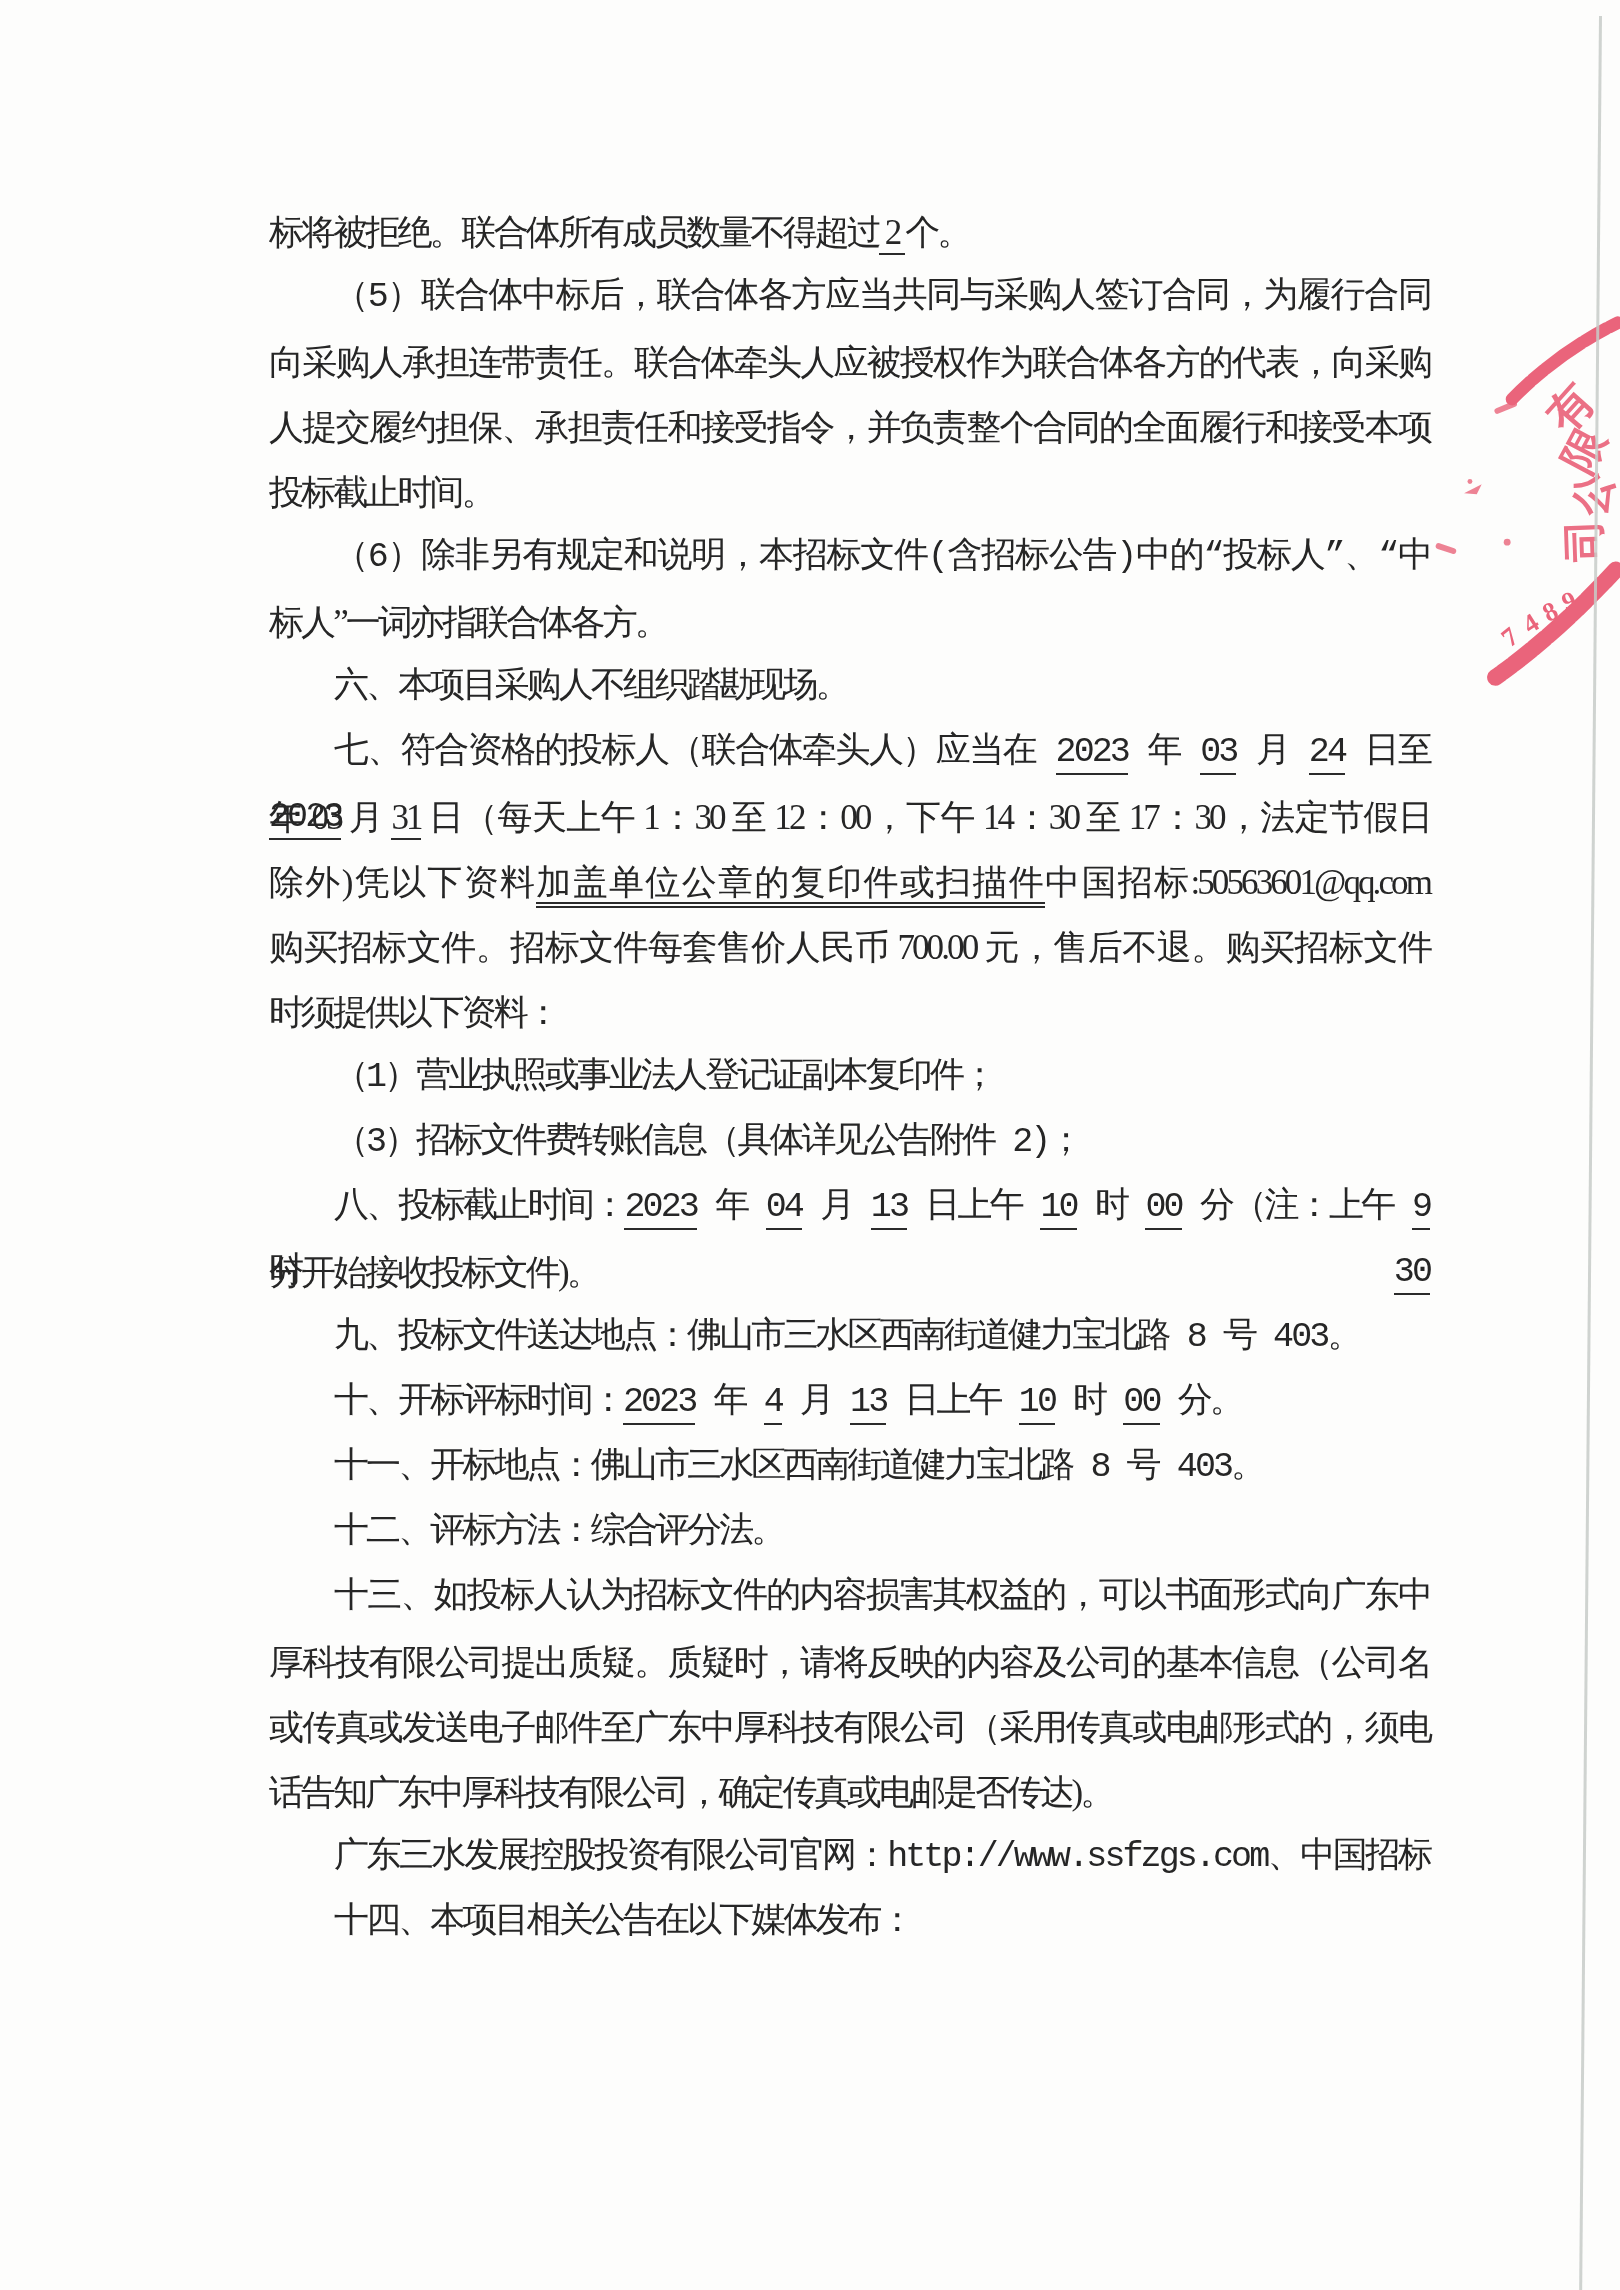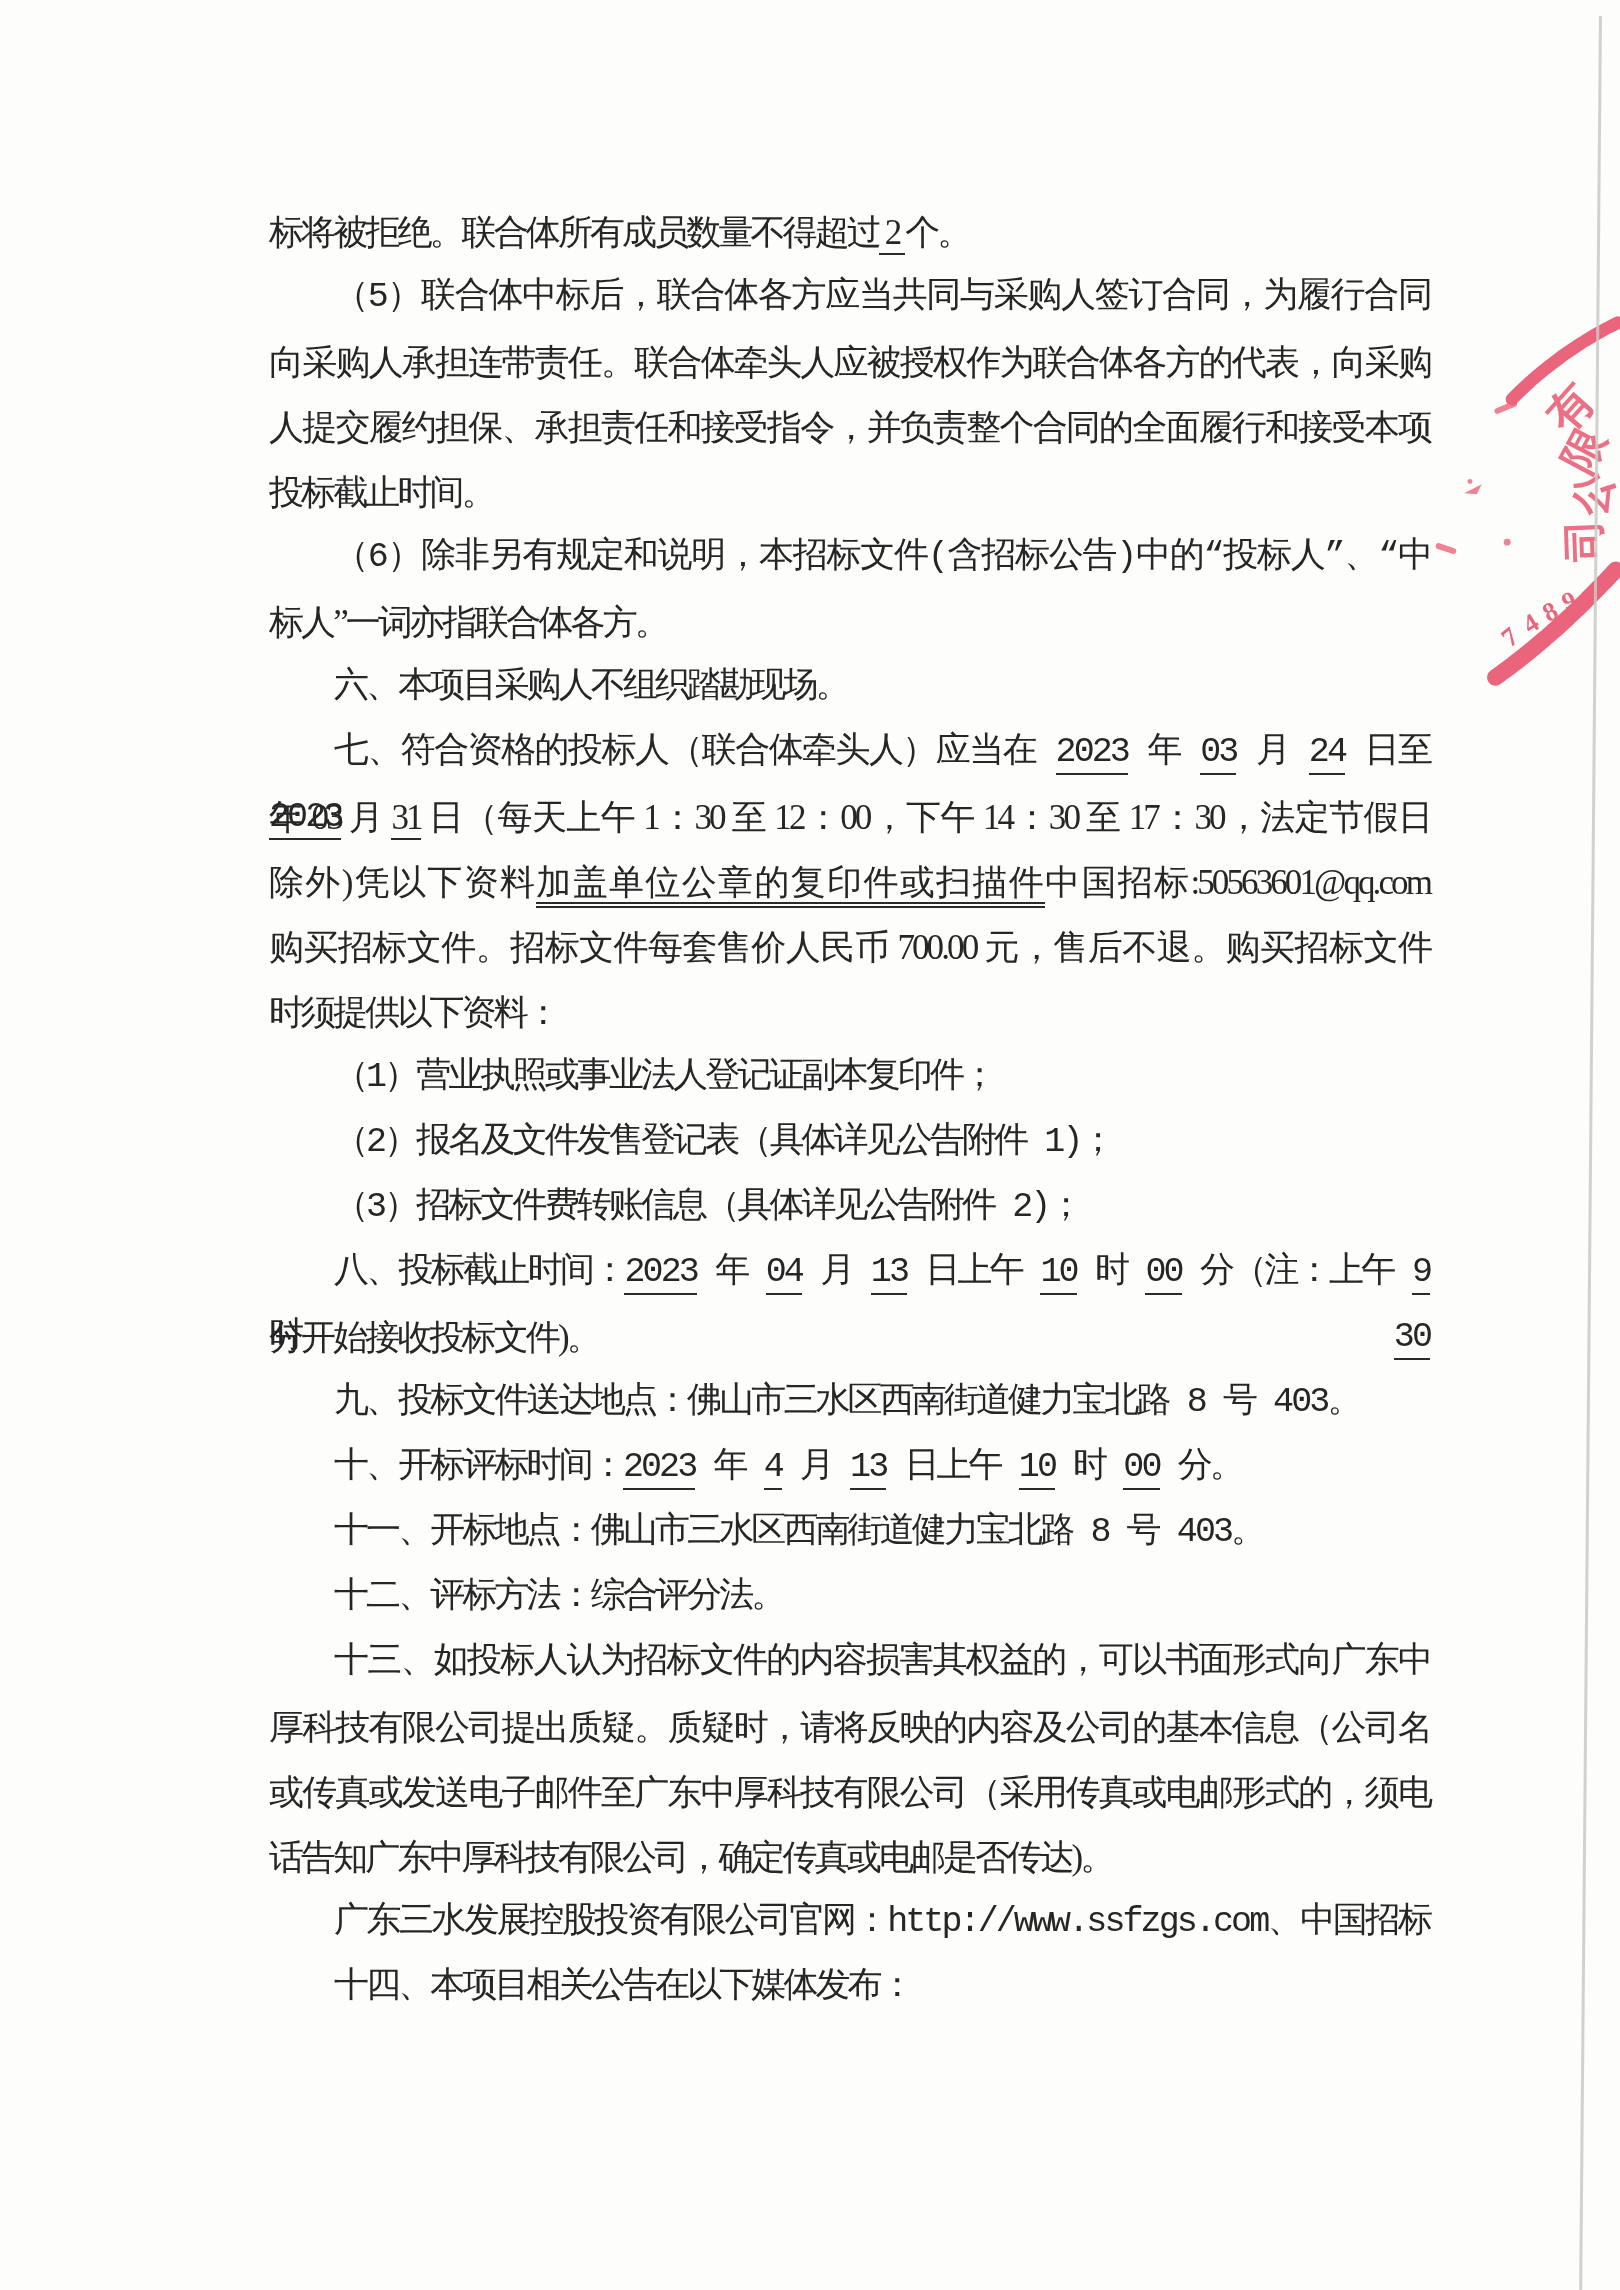--- a/index.html
+++ b/index.html
@@ -79,21 +79,20 @@
       <div class="line"><span>投标截止时间。</span></div>
       <div class="line fill ind"><span>（6）除非另有规定和说明，本招标文件(含招标公告)中的“投标人”、“中</span></div>
       <div class="line"><span>标人”一词亦指联合体各方。</span></div>
       <div class="line ind"><span>六、本项目采购人不组织踏勘现场。</span></div>
       <div class="line fill ind"><span>七、符合资格的投标人（联合体牵头人）应当在 </span><span class="u1">2023</span><span> 年 </span><span class="u1">03</span><span> 月 </span><span class="u1">24</span><span> 日至 </span><span class="u1">2023</span></div>
       <div class="line fill"><span>年 </span><span class="u1">03</span><span> 月 </span><span class="u1">31</span><span> 日（每天上午 1：30 至 12：00，下午 14：30 至 17：30，法定节假日</span></div>
       <div class="line fill"><span>除外)凭以下资料</span><span class="u2">加盖单位公章的复印件或扫描件</span><span>中国招标:50563601@qq.com</span></div>
       <div class="line fill"><span>购买招标文件。招标文件每套售价人民币 700.00 元，售后不退。购买招标文件</span></div>
       <div class="line"><span>时须提供以下资料：</span></div>
       <div class="line ind"><span>（1）营业执照或事业法人登记证副本复印件；</span></div>
-      <div class="line ind"><span>（2）报名及文件发售登记表（具体详见公告附件 1)；</span></div>
       <div class="line ind"><span>（3）招标文件费转账信息（具体详见公告附件 2)；</span></div>
       <div class="line fill ind"><span>八、投标截止时间：</span><span class="u1">2023</span><span> 年 </span><span class="u1">04</span><span> 月 </span><span class="u1">13</span><span> 日上午 </span><span class="u1">10</span><span> 时 </span><span class="u1">00</span><span> 分（注：上午 </span><span class="u1">9</span><span> 时 </span><span class="u1">30</span></div>
       <div class="line"><span>分开始接收投标文件)。</span></div>
       <div class="line ind"><span>九、投标文件送达地点：佛山市三水区西南街道健力宝北路 8 号 403。</span></div>
       <div class="line ind"><span>十、开标评标时间：</span><span class="u1">2023</span><span> 年 </span><span class="u1">4</span><span> 月 </span><span class="u1">13</span><span> 日上午 </span><span class="u1">10</span><span> 时 </span><span class="u1">00</span><span> 分。</span></div>
       <div class="line ind"><span>十一、开标地点：佛山市三水区西南街道健力宝北路 8 号 403。</span></div>
       <div class="line ind"><span>十二、评标方法：综合评分法。</span></div>
       <div class="line fill ind"><span>十三、如投标人认为招标文件的内容损害其权益的，可以书面形式向广东中</span></div>
       <div class="line fill"><span>厚科技有限公司提出质疑。质疑时，请将反映的内容及公司的基本信息（公司名</span></div>
       <div class="line fill"><span>或传真或发送电子邮件至广东中厚科技有限公司（采用传真或电邮形式的，须电</span></div>

